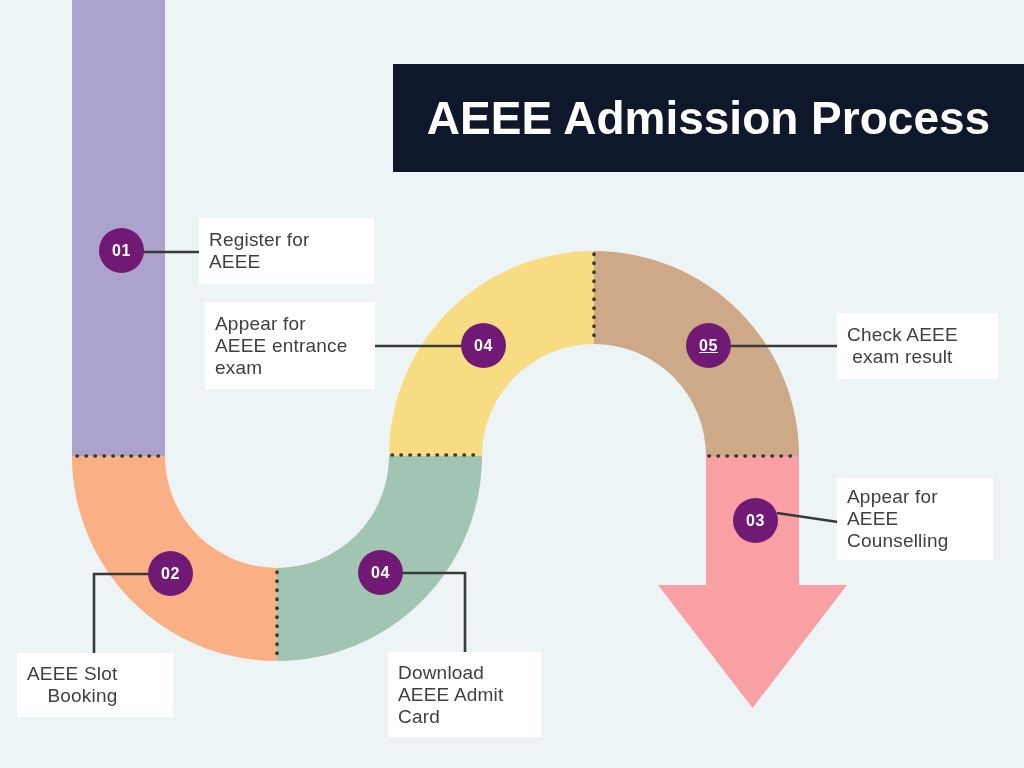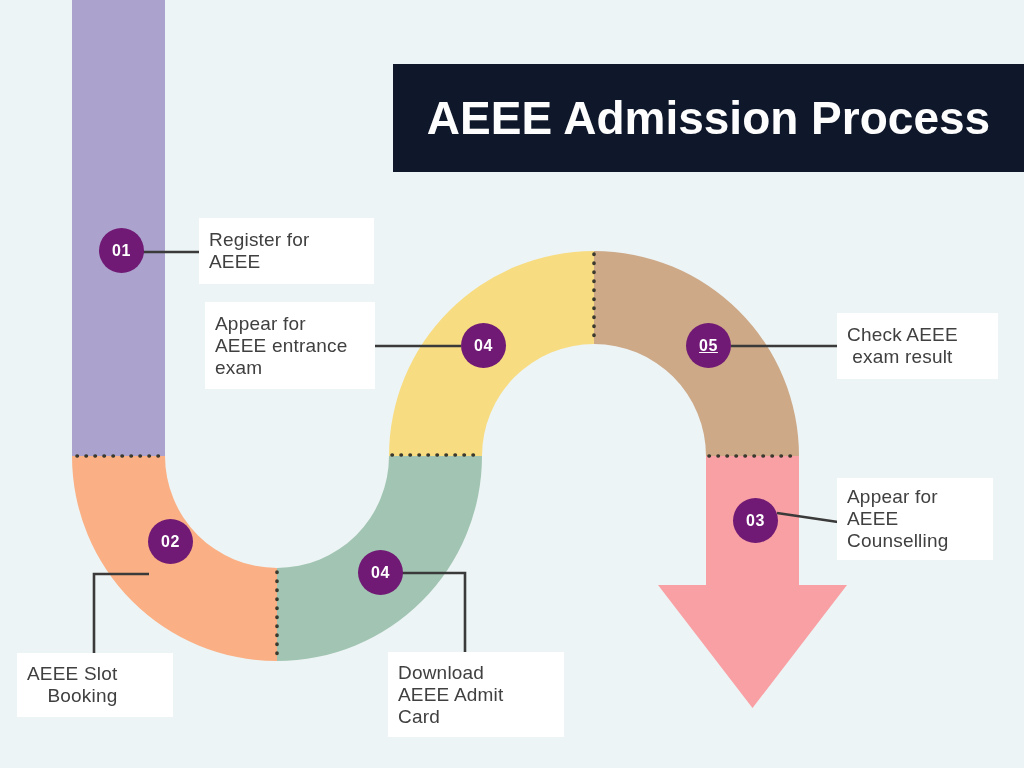--- a/index.html
+++ b/index.html
@@ -19,36 +19,36 @@
     margin:0; color:#fdfdfd; font-size:46px; font-weight:700; letter-spacing:0px;
   }
 
   .step-circle {
     position:absolute; width:45px; height:45px; border-radius:50%;
     background:#701a75; color:#ffffff; z-index:3;
     display:flex; align-items:center; justify-content:center;
     font-size:16px; font-weight:700; letter-spacing:0.5px;
   }
   .c1 { left:99px;  top:228px; }
-  .c2 { left:148px; top:519px; }
+  .c2 { left:148px; top:551px; }
   .c3 { left:358px; top:550px; }
   .c4 { left:461px; top:323px; }
   .c5 { left:686px; top:323px;text-decoration:underline; }
   .c6 { left:733px; top:498px; }
 
   .label-box {
     position:absolute; background:#ffffff; color:#414040; z-index:2;
     font-size:19px; line-height:22px; letter-spacing:0.2px;
     display:flex; align-items:center; box-sizing:border-box;
     padding:0 12px 0 10px; white-space:pre-line;
   }
   .b1 { left:199px; top:218px; width:175px; height:66px; }
   .b2 { left:205px; top:302px; width:170px; height:87px; }
   .b3 { left:17px;  top:653px; width:156px; height:64px;text-align:right; }
-  .b4 { left:388px; top:652px; width:176px; height:85px; }
+  .b4 { left:388px; top:652px; width:153px; height:85px; }
   .b5 { left:837px; top:313px; width:161px; height:66px;text-align:center; }
   .b6 { left:837px; top:478px; width:156px; height:82px; }
 </style>
 </head>
 <body>
 
 <div class="canvas">
 
   <svg class="snake-svg" width="1024" height="768" viewBox="0 0 1024 768">
 

